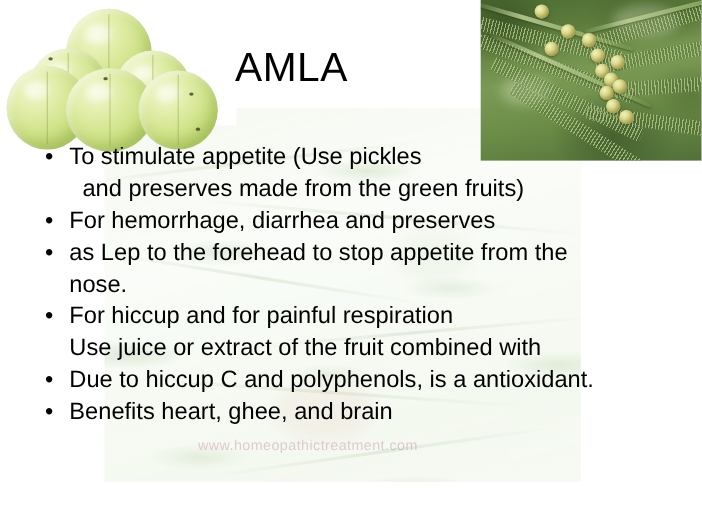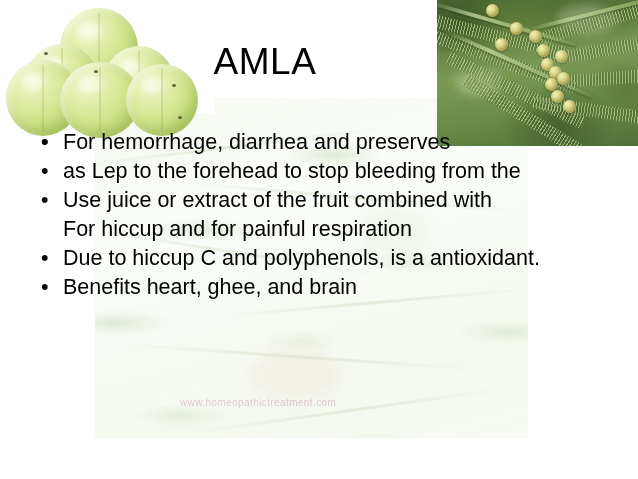--- a/index.html
+++ b/index.html
@@ -207,21 +207,21 @@
   }
   .body-list li .line.indent {
     text-indent: 6px;
   }
 
   
   .watermark {
     position: absolute;
     left: 180px;
     top: 397px;
-    font-size: 10px;
+    font-size: 13px;
     letter-spacing: .4px;
     color: rgba(176,104,150,.33);
     white-space: nowrap;
     pointer-events: none;
   }
 </style>
 </head>
 <body>
 
 <div id="slide">
@@ -302,33 +302,36 @@
     <div class="tfruit" style="left:126px;top:100px;"></div>
   </div>
 
   <div class="slide-title">AMLA</div>
 
   <div class="watermark">www.homeopathictreatment.com</div>
 
   <ul class="body-list" id="body-list">
       <li>
         <span class="bullet">•</span>
+        <span class="line">To stimulate appetite (Use pickles</span>
+        <span class="line indent"> and preserves made from the green fruits)</span>
       </li>
       <li>
         <span class="bullet">•</span>
         <span class="line">For hemorrhage, diarrhea and preserves</span>
       </li>
       <li>
         <span class="bullet">•</span>
-        <span class="line">as Lep to the forehead to stop bleeding from the</span>
-      </li>
-      <li>
-        <span class="bullet">•</span>
+        <span class="line">as Lep to the forehead to stop appetite from the</span>
+        <span class="line">nose.</span>
+      </li>
+      <li>
+        <span class="bullet">•</span>
+        <span class="line">For hiccup and for painful respiration</span>
         <span class="line">Use juice or extract of the fruit combined with</span>
-        <span class="line">For hiccup and for painful respiration</span>
       </li>
       <li>
         <span class="bullet">•</span>
         <span class="line">Due to hiccup C and polyphenols, is a antioxidant.</span>
       </li>
       <li>
         <span class="bullet">•</span>
         <span class="line">Benefits heart, ghee, and brain</span>
       </li>
     </ul>

